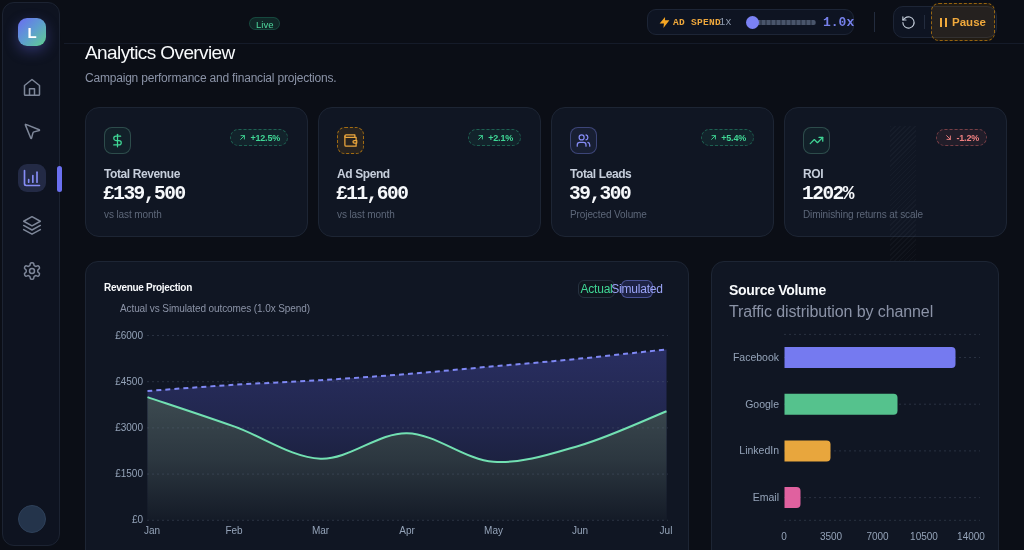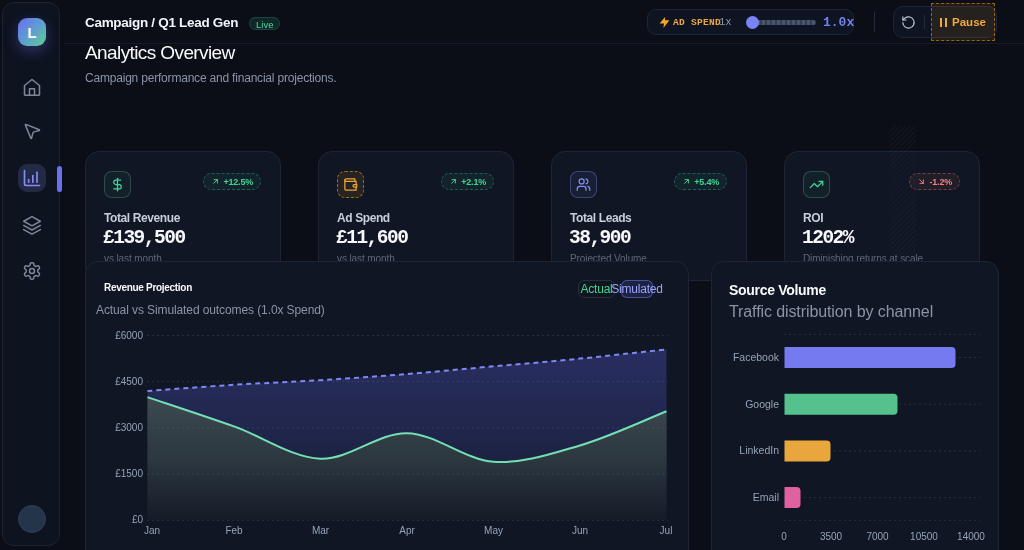--- a/index.html
+++ b/index.html
@@ -22,40 +22,40 @@
   #spendpill .bolt { position:absolute; left:10px; top:6px; width:13px; height:13px; color:#f5a623; }
   #spendpill .lbl { position:absolute; left:25px; top:7px; font-family:"Liberation Mono",monospace; font-size:9.5px; font-weight:bold; letter-spacing:0.3px; color:#eda73c; }
   #spendpill .x1 { position:absolute; left:71px; top:6px; font-family:"Liberation Mono",monospace; font-size:10.5px; color:#8e99ac; }
   #spendpill .track { position:absolute; left:99px; top:10px; width:69px; height:5px; border-radius:3px; background:repeating-linear-gradient(90deg,#49556b 0 3px,#343e51 3px 5px); }
   #spendpill .thumb { position:absolute; left:-1px; top:-4px; width:13px; height:13px; border-radius:50%; background:#7b82f5; }
   #spendpill .xv { position:absolute; left:175px; top:5px; font-family:"Liberation Mono",monospace; font-size:13px; font-weight:bold; color:#7680ea; }
   #tbdiv { position:absolute; left:810px; top:12px; width:1px; height:20px; background:#232c3e; }
   #ctrl { position:absolute; left:829px; top:6px; width:104px; height:32px; background:#0e1422; border:1px solid #1d2536; border-radius:10px; display:flex; align-items:center; }
   #ctrl .rst { width:15px; height:15px; color:#c3ccd9; margin-left:7px; }
   #ctrl .cdiv { width:1px; height:14px; background:#232c3e; margin-left:8px; }
-  #pausebtn { margin-left:6px; width:64px; height:38px; border-radius:0; background:rgba(245,158,11,0.10); border:1px dashed rgba(245,158,11,0.55); display:flex; align-items:center; justify-content:center; color:#f0a93c; font-size:11.5px; font-weight:bold; }
+  #pausebtn { margin-left:6px; width:64px; height:38px; border-radius:8px; background:rgba(245,158,11,0.10); border:1px dashed rgba(245,158,11,0.55); display:flex; align-items:center; justify-content:center; color:#f0a93c; font-size:11.5px; font-weight:bold; }
   #pausebtn .pbars { display:inline-block; width:7px; height:9px; margin-right:5px; border-left:2.5px solid #f0a93c; border-right:2.5px solid #f0a93c; }
   
   #h1 { position:absolute; left:85px; top:42px; font-size:19px; font-weight:normal; letter-spacing:-0.6px; color:#f8fafc; }
   #h1sub { position:absolute; left:85px; top:71px; font-size:12px; letter-spacing:-0.2px; color:#8b93a7; }
   
-  .scard { position:absolute; top:107px; width:196px; height:130px; background:#101623; border:1px solid #1d2534; border-radius:14px;margin-top:44px; }
+  .scard { position:absolute; top:107px; width:223px; height:130px; background:#101623; border:1px solid #1d2534; border-radius:14px; }
   .icsq { position:absolute; left:18px; top:19px; width:27px; height:27px; border-radius:8px; display:flex; align-items:center; justify-content:center; }
   .icsq svg { width:15px; height:15px; }
   .badge { position:absolute; right:19px; top:21px; height:17px; padding:0 7px; border-radius:9px; display:flex; align-items:center; font-size:9px; font-weight:bold; letter-spacing:-0.2px; }
   .badge svg { width:9px; height:9px; margin-right:3px; }
   .bg-g { background:rgba(52,211,153,0.07); border:1px dashed rgba(52,211,153,0.35); color:#3fd695; }
   .bg-r { background:rgba(248,113,113,0.08); border:1px dashed rgba(248,113,113,0.4); color:#ef8080; }
   .st { position:absolute; left:18px; top:59px; font-size:12px; font-weight:bold; letter-spacing:-0.4px; color:#c6cedb; }
   .sv { position:absolute; left:17px; top:75px; font-family:"Liberation Mono",monospace; font-size:19.5px; font-weight:bold; color:#f6f8fb; letter-spacing:-1.5px; }
   .ss { position:absolute; left:18px; top:101px; font-size:10px; letter-spacing:-0.1px; color:#5d6779; }
   
   #revcard { position:absolute; left:85px; top:261px; width:604px; height:310px; background:#101623; border:1px solid #1d2534; border-radius:13px; }
   #revcard .t { position:absolute; left:18px; top:20px; font-size:10px; font-weight:bold; letter-spacing:-0.3px; color:#f8fafc; }
-  #revcard .s { position:absolute; left:10px; top:41px; font-size:12px; letter-spacing:-0.1px; color:#8b93a7; }
+  #revcard .s { position:absolute; left:34px; top:41px; font-size:10px; letter-spacing:-0.1px; color:#8b93a7; }
   .legbtn { position:absolute; top:18px; height:18px; border-radius:6px; font-size:12px; letter-spacing:-0.2px; display:flex; align-items:center; justify-content:center; }
   #leg-a { left:492px; width:37px; background:#10161f; border:1px solid #263140; color:#3fd695; }
   #leg-s { left:535px; width:32px; background:rgba(99,102,241,0.16); border:1px solid rgba(129,140,248,0.45); color:#9ba4f7; }
   #srccard { position:absolute; left:711px; top:261px; width:288px; height:310px; background:#101623; border:1px solid #1d2534; border-radius:13px; }
   #srccard .t { position:absolute; left:17px; top:20px; font-size:14px; font-weight:bold; letter-spacing:-0.3px; color:#f8fafc; }
   #srccard .s { position:absolute; left:17px; top:41px; font-size:16px; letter-spacing:-0.1px; color:#8b93a7; }
   svg text { font-family:"Liberation Sans",sans-serif; }
 </style>
 </head>
 <body>
@@ -83,21 +83,20 @@
       <path d="m2 17.5 10 5.5 10-5.5"></path>
     </svg>
   <svg class="navic" style="top:258px" viewBox="0 0 24 24" fill="none" stroke="currentColor" stroke-width="1.8" stroke-linecap="round" stroke-linejoin="round">
       <path d="M12.22 2h-.44a2 2 0 0 0-2 2v.18a2 2 0 0 1-1 1.73l-.43.25a2 2 0 0 1-2 0l-.15-.08a2 2 0 0 0-2.73.73l-.22.38a2 2 0 0 0 .73 2.73l.15.1a2 2 0 0 1 1 1.72v.51a2 2 0 0 1-1 1.74l-.15.09a2 2 0 0 0-.73 2.73l.22.38a2 2 0 0 0 2.73.73l.15-.08a2 2 0 0 1 2 0l.43.25a2 2 0 0 1 1 1.73V20a2 2 0 0 0 2 2h.44a2 2 0 0 0 2-2v-.18a2 2 0 0 1 1-1.73l.43-.25a2 2 0 0 1 2 0l.15.08a2 2 0 0 0 2.73-.73l.22-.39a2 2 0 0 0-.73-2.73l-.15-.08a2 2 0 0 1-1-1.74v-.5a2 2 0 0 1 1-1.74l.15-.09a2 2 0 0 0 .73-2.73l-.22-.38a2 2 0 0 0-2.73-.73l-.15.08a2 2 0 0 1-2 0l-.43-.25a2 2 0 0 1-1-1.73V4a2 2 0 0 0-2-2z"></path>
       <circle cx="12" cy="12" r="3"></circle>
     </svg>
   <div id="avatar"></div>
 </div>
 
 <div id="topbar">
-  <div id="crumb">Campaign / Q1 Lead Gen</div>
   <div id="live">Live</div>
   <div id="spendpill">
     <svg class="bolt" viewBox="0 0 24 24" fill="currentColor">
         <path d="M13 2 3 14h8l-1 8 11-14h-8z"></path>
       </svg>
     <span class="lbl">AD SPEND</span>
     <span class="x1">1x</span>
     <div class="track">
         <div class="thumb"></div>
       </div>
@@ -155,21 +154,21 @@
         <circle cx="9" cy="7" r="4"></circle>
         <path d="M22 21v-2a4 4 0 0 0-3-3.87"></path>
         <path d="M16 3.13a4 4 0 0 1 0 7.75"></path>
       </svg>
   </div>
   <div class="badge bg-g"><svg viewBox="0 0 24 24" fill="none" stroke="#3fd695" stroke-width="2.5" stroke-linecap="round" stroke-linejoin="round">
         <path d="M7 17 17 7"></path>
         <path d="M8 7h9v9"></path>
       </svg>+5.4%</div>
   <div class="st">Total Leads</div>
-  <div class="sv">38,900</div>
+  <div class="sv">39,300</div>
   <div class="ss">Projected Volume</div>
 </div>
 <div class="scard" style="left:784px">
   <div class="icsq" style="background:rgba(52,211,153,0.06); border:1px solid rgba(100,160,140,0.35);">
     <svg viewBox="0 0 24 24" fill="none" stroke="#3fd695" stroke-width="2" stroke-linecap="round" stroke-linejoin="round">
         <path d="M22 7 13.5 15.5 8.5 10.5 2 17"></path>
         <path d="M16 7h6v6"></path>
       </svg>
   </div>
   <div class="badge bg-r"><svg viewBox="0 0 24 24" fill="none" stroke="#ef8080" stroke-width="2.5" stroke-linecap="round" stroke-linejoin="round">

